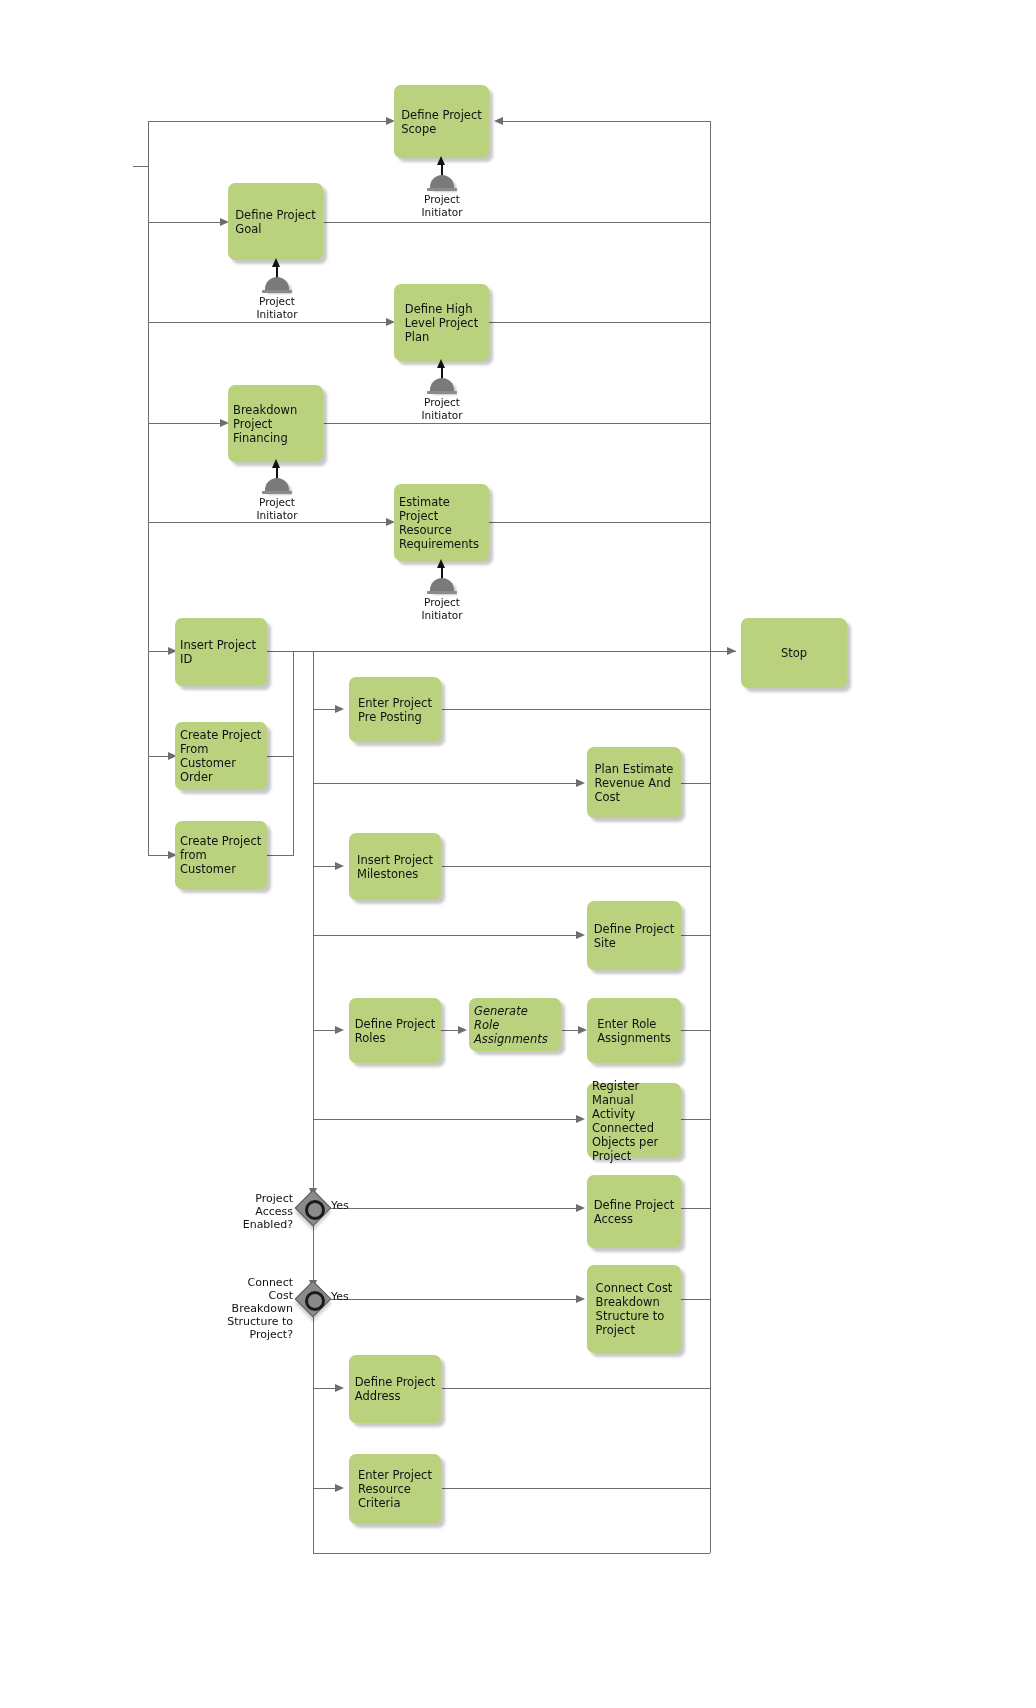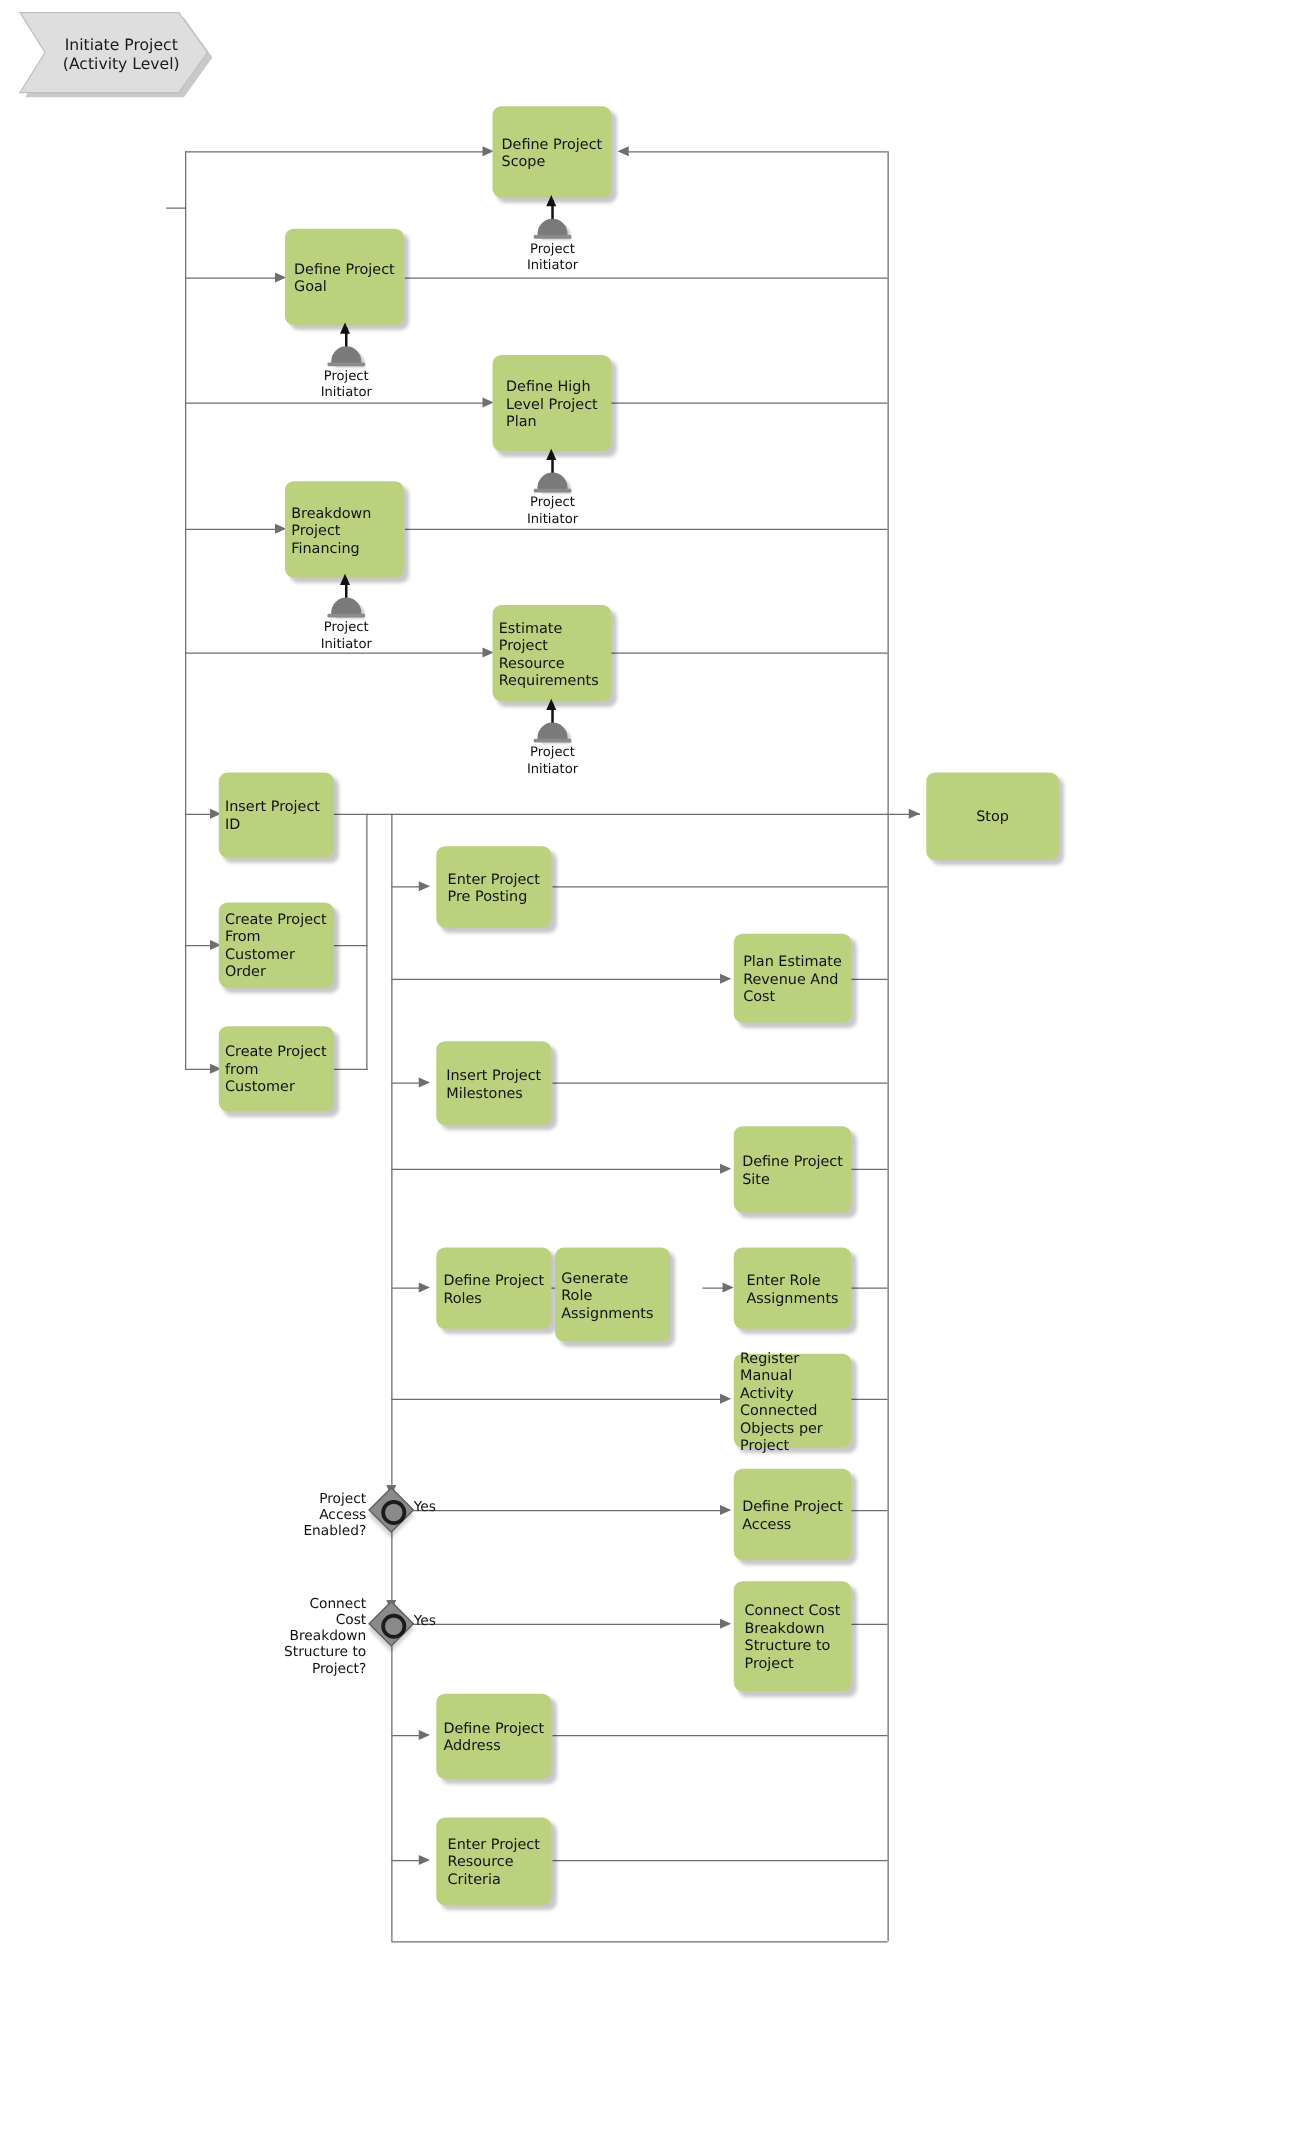--- a/index.html
+++ b/index.html
@@ -91,28 +91,20 @@
   }
   .edge-label{
     position:absolute;font-size:11px;line-height:13px;color:#111;z-index:4;
   }
 </style>
 </head>
 <body>
 
 <div id="canvas">
 
-  <div class="banner" style="left:12px;top:8px;width:160px;height:70px;">
-    <svg width="160" height="70" style="position:absolute;left:0;top:0;z-index:1;">
-      <polygon points="8,6 135,6 158,38 135,70 8,70 28,38" fill="#c9c9c9"></polygon>
-      <polygon points="4,2 131,2 154,34 131,66 4,66 24,34" fill="#dedede" stroke="#bfbfbf" stroke-width="1"></polygon>
-    </svg>
-    <span class="btxt">Initiate Project
-(Activity Level)</span>
-  </div>
 
   <div class="v" style="left:148px;top:121px;height:530px;"></div>
   <div class="h" style="left:133px;top:166px;width:16px;"></div>
 
   <div class="h" style="left:148px;top:121px;width:240px;"></div>
   <div class="arrow r" style="left:386px;top:117px;"></div>
 
   <div class="h" style="left:148px;top:222px;width:74px;"></div>
   <div class="arrow r" style="left:220px;top:218px;"></div>
 
@@ -239,21 +231,21 @@
 
   <div class="node" style="left:349px;top:833px;width:92px;height:67px;">Insert Project
 Milestones</div>
 
   <div class="node" style="left:587px;top:901px;width:94px;height:69px;">Define Project
 Site</div>
 
   <div class="node" style="left:349px;top:998px;width:92px;height:65px;">Define Project
 Roles</div>
 
-  <div class="node" style="left:444px;top:998px;width:92px;height:75px;">Generate Role
+  <div class="node" style="left:469px;top:998px;width:92px;height:53px;font-style:italic;">Generate Role
 Assignments</div>
 
   <div class="node" style="left:587px;top:998px;width:94px;height:65px;">Enter Role
 Assignments</div>
 
   <div class="node" style="left:587px;top:1083px;width:94px;height:75px;">Register Manual
 Activity
 Connected
 Objects per
 Project</div>

